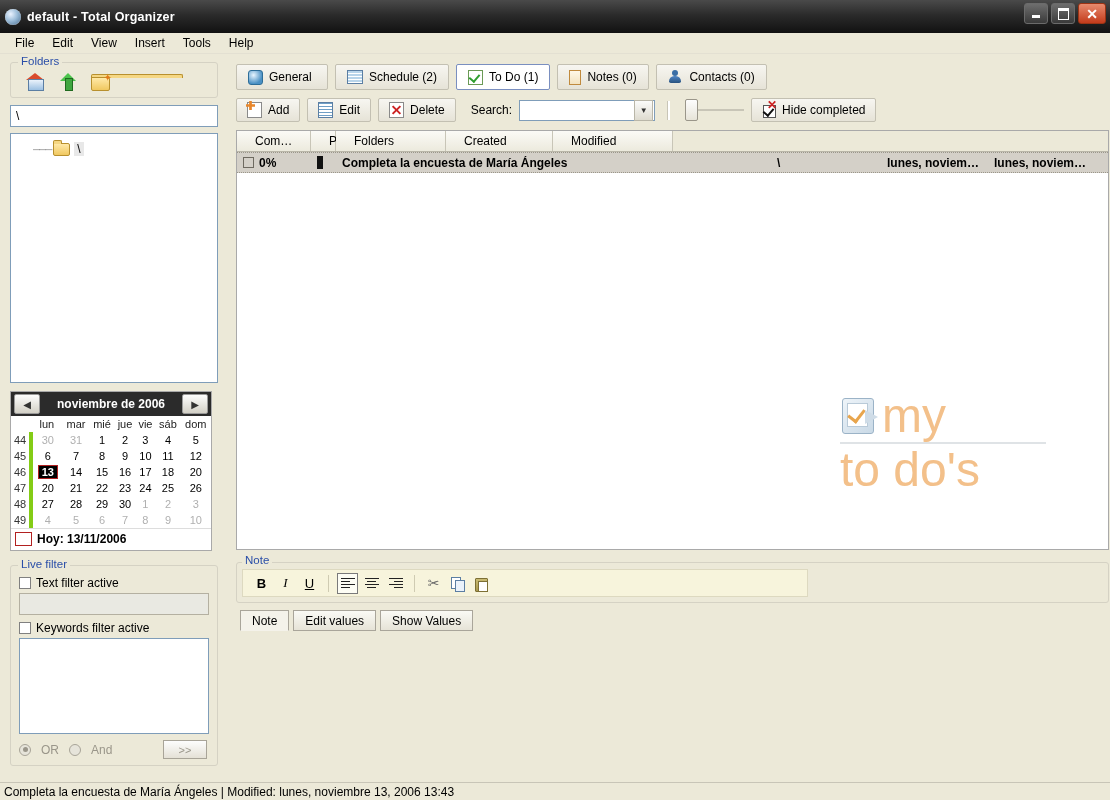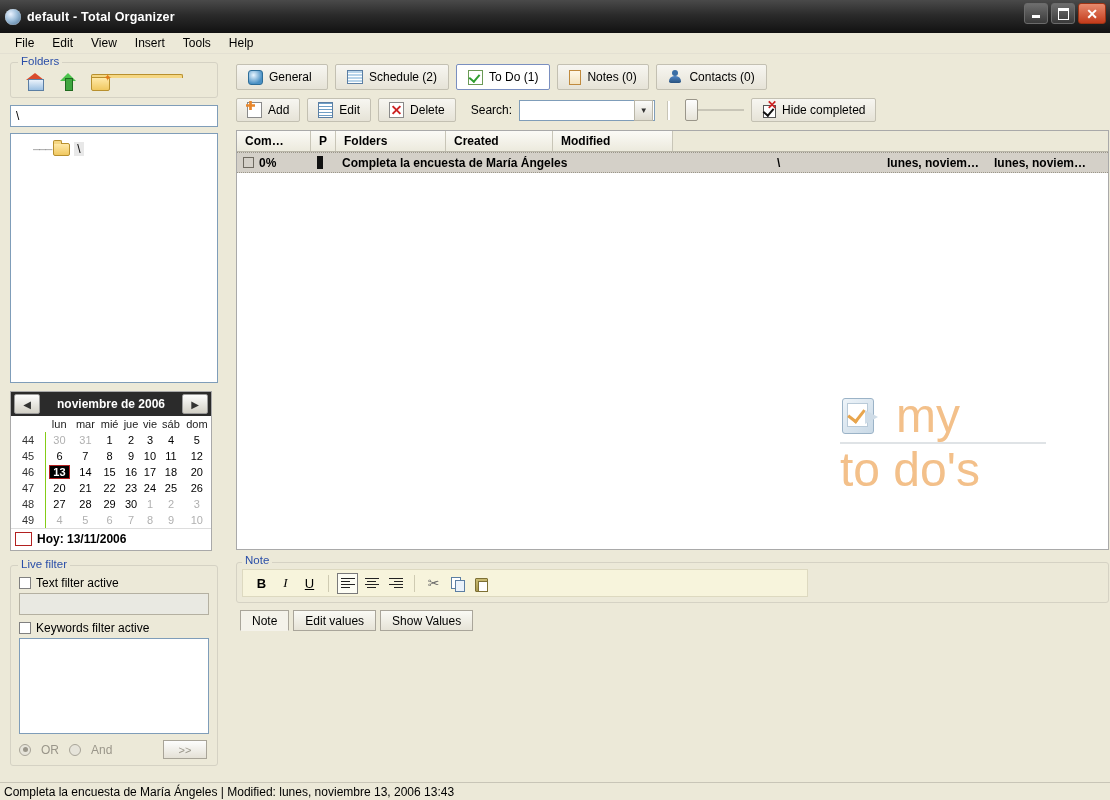--- a/index.html
+++ b/index.html
@@ -121,21 +121,21 @@
   }
   .cal-nav{
     width:24px;height:18px;border:1px solid #9a9a9a;border-radius:2px;
     background:linear-gradient(180deg,#fdfdfd,#d3d0c6);
     display:flex;align-items:center;justify-content:center;font-size:10px;color:#333;
   }
   #cal-title{color:#fff;font-weight:bold;font-size:12px;}
   table.cal{border-collapse:collapse;width:100%;font-size:11px;}
   table.cal td,table.cal th{text-align:center;height:16px;padding:0;font-weight:normal;}
   table.cal th{color:#222;font-size:11px;}
-  td.wk{color:#333;width:34px;border-right:1px solid #84cc16;font-size:11px;}
+  td.wk{color:#333;width:18px;border-right:4px solid #84cc16;font-size:11px;}
   th.wk{border-right:none;}
   td.out{color:#b0b0b0;}
   td.sel span{
     background:#000;color:#fff;border:1px solid #b22020;padding:0 3px;font-weight:bold;display:inline-block;
   }
   #cal-today{display:flex;align-items:center;gap:5px;padding:3px 4px 4px 4px;border-top:1px solid #ddd;}
   #cal-today .swatch{width:15px;height:12px;background:#fff;border:1px solid #b22020;}
   #cal-today .txt{font-weight:bold;font-size:12px;}
   
   #livefilter{margin-top:14px;height:185px;}
@@ -247,36 +247,36 @@
     border:solid #111;border-width:0 2px 2px 0;transform:rotate(40deg);
   }
   .ico-hide .x{position:absolute;left:5px;top:-3px;color:#cc2222;font-size:12px;font-weight:bold;line-height:10px;}
   
   #listpanel{
     margin:0 8px 0 8px;background:#fff;border:1px solid #a9a9a9;
     height:420px;box-sizing:border-box;position:relative;overflow:hidden;
   }
   #list-header{display:flex;height:20px;background:#ece9d8;border-bottom:1px solid #b9b6a8;}
   .hcell{
-    border-right:1px solid #c8c5b7;padding-left:8px;display:flex;align-items:center;
-    font-size:12px;box-sizing:border-box;background:linear-gradient(180deg,#fbfaf6,#eceadd);font-weight:bold;
+    border-right:1px solid #c8c5b7;padding-left:18px;display:flex;align-items:center;
+    font-size:12px;box-sizing:border-box;background:linear-gradient(180deg,#fbfaf6,#eceadd);
   }
   #list-row{
     display:flex;height:19px;align-items:center;background:#d4d0c8;
     border-top:1px dotted #9a968a;border-bottom:1px dotted #9a968a;font-weight:bold;font-size:12px;
   }
   .rcell{padding-left:6px;box-sizing:border-box;white-space:nowrap;overflow:hidden;display:flex;align-items:center;gap:5px;}
   .row-check{width:11px;height:11px;background:#d4d0c8;border:1px solid #6e6a60;box-sizing:border-box;}
   .prio-bar{width:6px;height:13px;background:#111;}
   
   #watermark{
     position:absolute;right:18px;bottom:55px;width:250px;
     display:flex;flex-direction:column;align-items:flex-start;pointer-events:none;
   }
-  #wm-top{display:flex;align-items:center;gap:14px;}
+  #wm-top{display:flex;align-items:center;}
   #wm-icon{width:42px;height:40px;position:relative;}
   #wm-icon .pad{
     position:absolute;left:2px;top:2px;width:30px;height:34px;border-radius:3px;
     background:linear-gradient(135deg,#eef4f9,#c9d9e6);border:1px solid #9bb3c7;
   }
   #wm-icon .inner{
     position:absolute;left:7px;top:7px;width:19px;height:22px;background:#fff;border:1px solid #b9cad8;
   }
   #wm-icon .tick{
     position:absolute;left:11px;top:10px;width:8px;height:13px;

